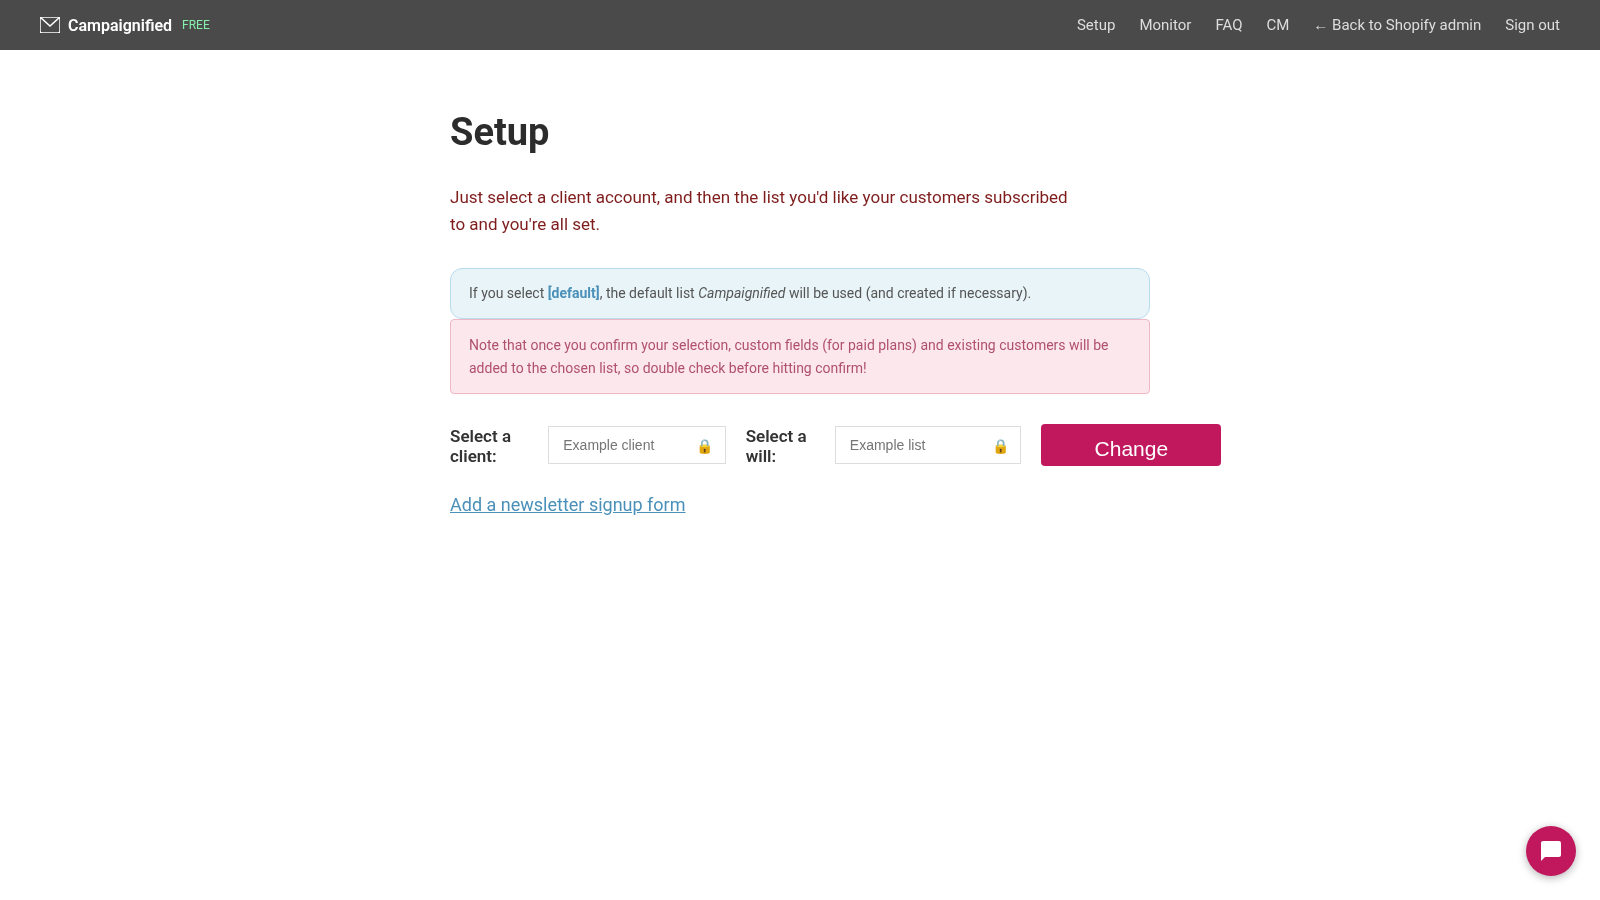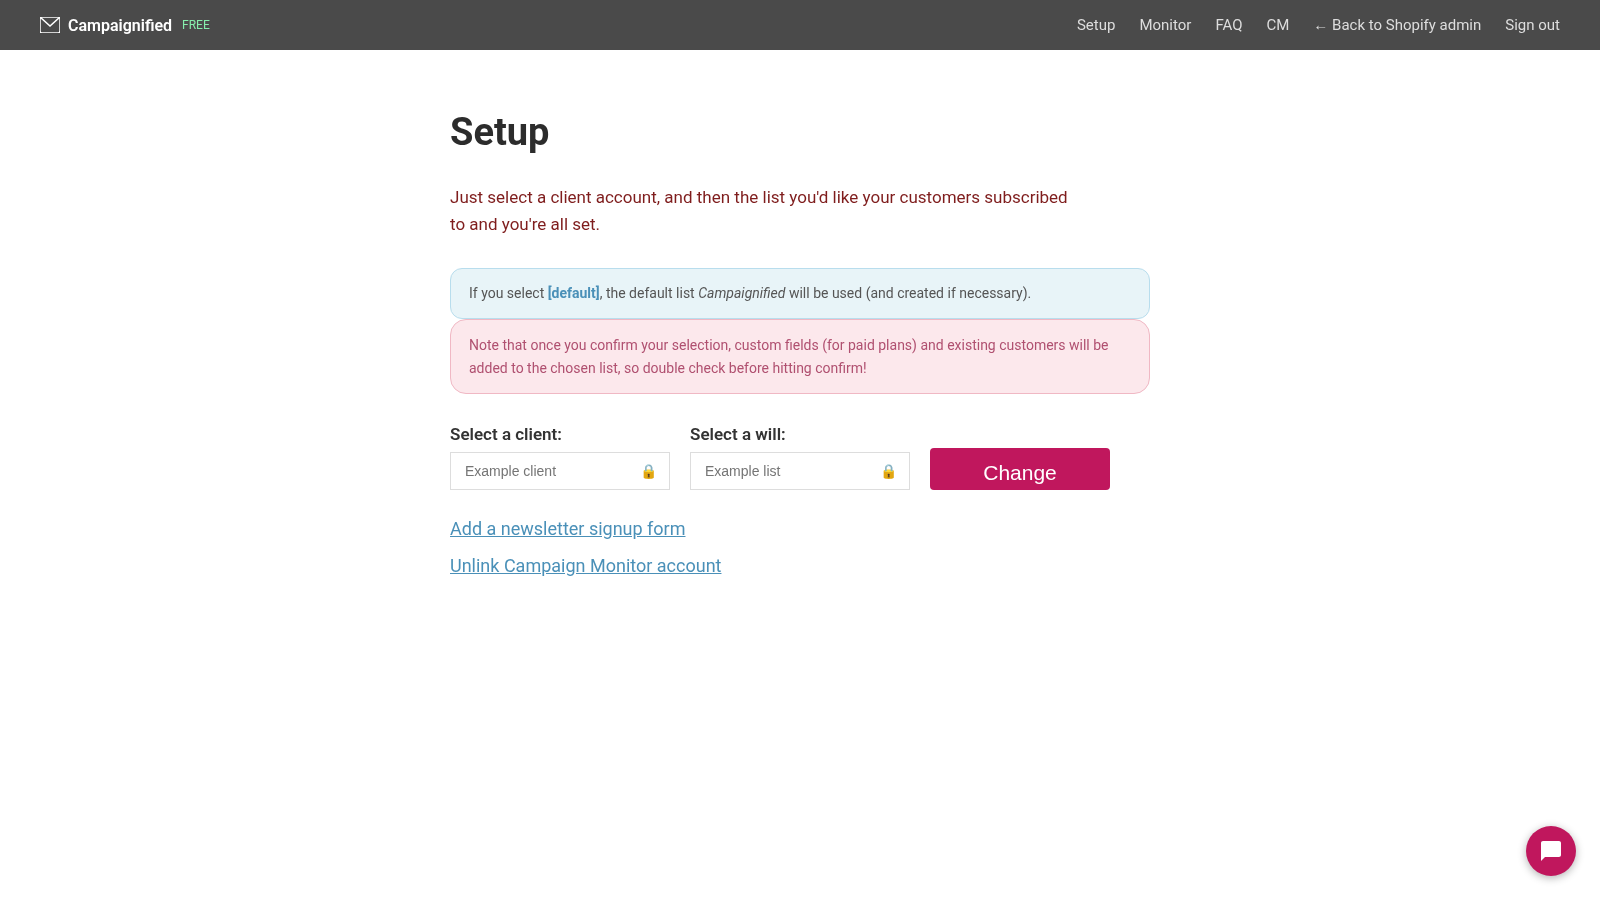--- a/index.html
+++ b/index.html
@@ -114,39 +114,39 @@
       color: #4a90b8;
     }
 
     .info-box-blue .italic {
       font-style: italic;
     }
 
     .info-box-pink {
       background-color: #fce8ec;
       border: 1px solid #f0b8c4;
-      border-radius: 16px;
+      border-radius: 4px;
       padding: 14px 18px;
       margin-bottom: 30px;
       font-size: 14px;
       color: #b05070;
       line-height: 1.6;
     }
 
     
     .form-row {
       display: flex;
       align-items: flex-end;
       gap: 20px;
       margin-bottom: 28px;
     }
 
     .form-group {
       display: flex;
-      flex-direction: column;
+      flex-direction: row;
       gap: 8px;
     }
 
     .form-label {
       font-size: 17px;
       font-weight: 600;
       color: #333;
     }
 
     .input-wrapper {
@@ -273,21 +273,20 @@
           <input class="form-input" type="text" readonly="" placeholder="Example list" style="">
           <span class="lock-icon">🔒</span>
         </div>
       </div>
 
       <button class="change-button">Change</button>
     </div>
 
     <div class="link-list">
       <a class="action-link">Add a newsletter signup form</a>
-      <a class="action-link">Unlink Campaign Monitor account</a>
     </div>
   </div>
 </div>
 
 <div class="chat-button">
   <svg viewBox="0 0 24 24">
     <path d="M20 2H4c-1.1 0-2 .9-2 2v18l4-4h14c1.1 0 2-.9 2-2V4c0-1.1-.9-2-2-2z"></path>
   </svg>
 </div>
 

